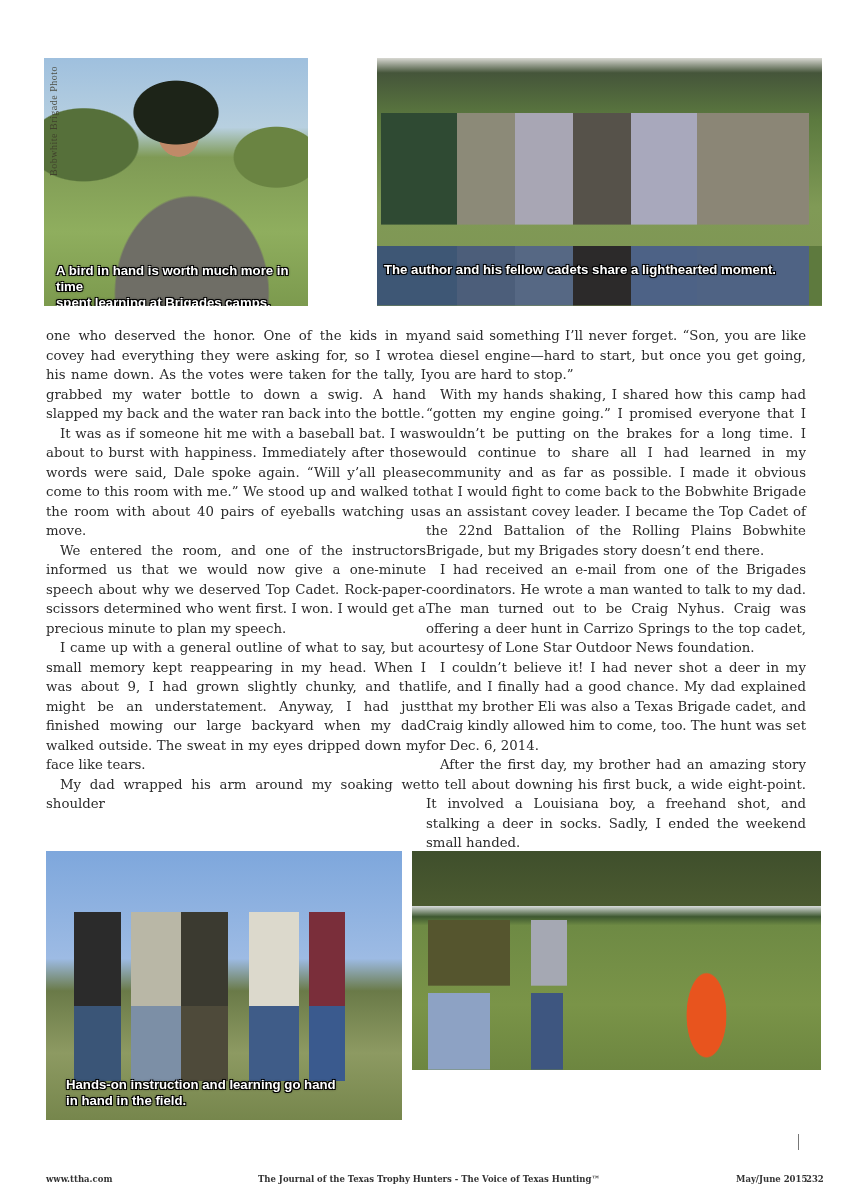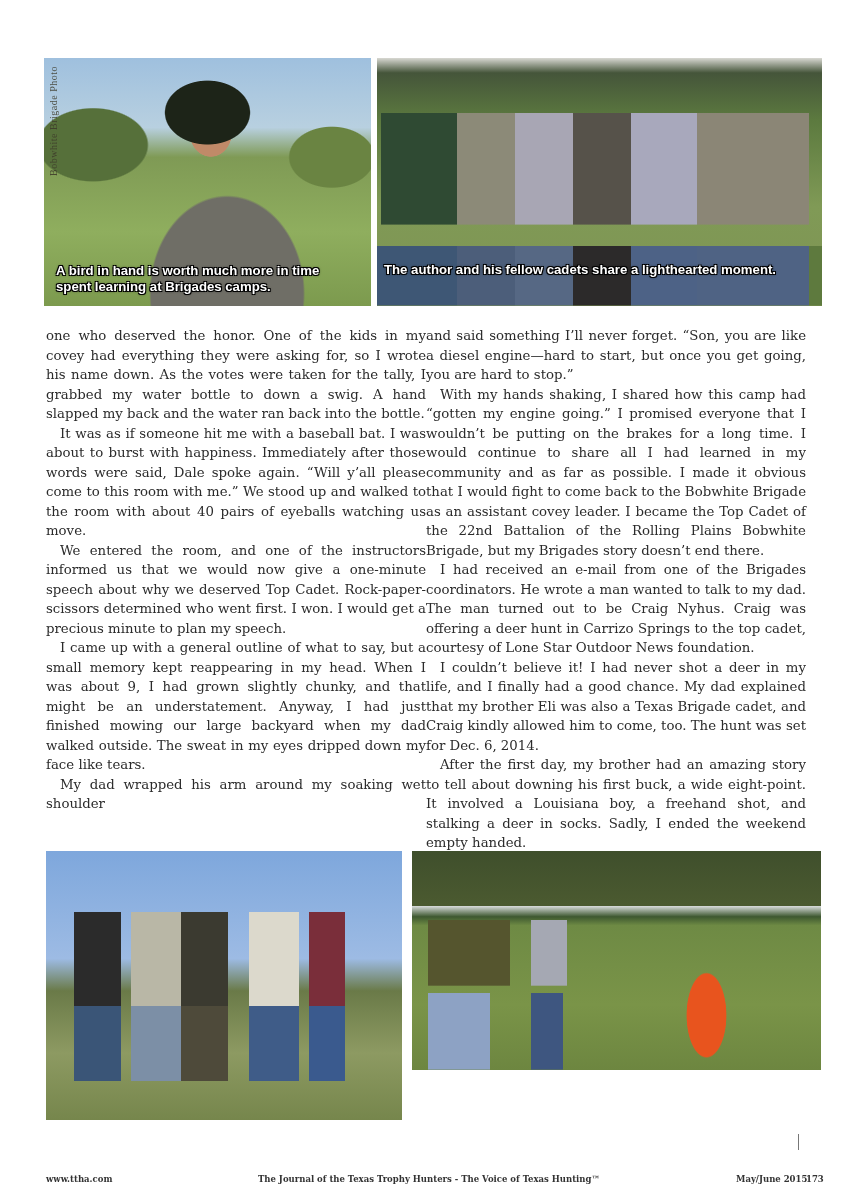--- a/index.html
+++ b/index.html
@@ -3,21 +3,21 @@
 <meta charset="utf-8">
 <style>
   html, body { margin: 0; padding: 0; background: #ffffff; }
   body { width: 866px; height: 1200px; position: relative; overflow: hidden; font-family: "DejaVu Serif", serif; color: #2b2b2b; }
   .photo { position: absolute; overflow: hidden; }
   .photo .scene { position: absolute; inset: 0; }
   .caption { position: absolute; color: #ffffff; font-family: "Liberation Sans", sans-serif; font-weight: bold; font-size: 13.2px; line-height: 16px; text-shadow: 1px 1px 0 #000, -1px 1px 0 #000, 1px -1px 0 #000, -1px -1px 0 #000, 0 0 3px #000; white-space: pre-line; }
   .credit { position: absolute; left: 4px; top: 8px; writing-mode: vertical-rl; transform: rotate(180deg); font-family: "Liberation Serif", serif; font-size: 10px; color: #3d3a2a; letter-spacing: 0.5px; opacity: 0.85; }
 
   
-  #p1 { left: 44px; top: 58px; width: 327px; height: 248px; }
+  #p1 { left: 44px; top: 58px; width: 264px; height: 248px; }
   #p1 .scene { background:
       radial-gradient(ellipse 60px 45px at 50% 22%, #1d2418 0 70%, transparent 72%),
       radial-gradient(ellipse 26px 30px at 51% 30%, #c08a68 0 80%, transparent 82%),
       radial-gradient(ellipse 95px 120px at 56% 95%, #6f6e66 0 80%, transparent 82%),
       radial-gradient(ellipse 90px 60px at 15% 35%, #56703a 0 60%, transparent 62%),
       radial-gradient(ellipse 70px 50px at 88% 40%, #6a8442 0 60%, transparent 62%),
       linear-gradient(180deg, #9fc0de 0%, #b8d0e0 28%, #7f9a55 40%, #8fae5e 70%, #7c9a4e 100%); }
   
   #p2 { left: 377px; top: 58px; width: 445px; height: 248px; }
   #p2 .scene { background:
@@ -72,31 +72,33 @@
   <p>We entered the room, and one of the instructors informed us that we would now give a one-minute speech about why we deserved Top Cadet. Rock-paper-scissors determined who went first. I won. I would get a precious minute to plan my speech.</p>
   <p>I came up with a general outline of what to say, but a small memory kept reappearing in my head. When I was about 9, I had grown slightly chunky, and that might be an understate­ment. Anyway, I had just finished mowing our large backyard when my dad walked outside. The sweat in my eyes dripped down my face like tears.</p>
   <p>My dad wrapped his arm around my soaking wet shoulder</p>
 </div>
 
 <div class="col" id="col-right">
   <p class="noindent">and said something I’ll never forget. “Son, you are like a diesel engine—hard to start, but once you get going, you are hard to stop.”</p>
   <p>With my hands shaking, I shared how this camp had “gotten my engine going.” I promised everyone that I wouldn’t be put­ting on the brakes for a long time. I would continue to share all I had learned in my community and as far as possible. I made it obvious that I would fight to come back to the Bobwhite Brigade as an assistant covey leader. I became the Top Cadet of the 22nd Battalion of the Rolling Plains Bobwhite Brigade, but my Brigades story doesn’t end there.</p>
   <p>I had received an e-mail from one of the Brigades coordi­nators. He wrote a man wanted to talk to my dad. The man turned out to be Craig Nyhus. Craig was offering a deer hunt in Carrizo Springs to the top cadet, courtesy of Lone Star Outdoor News foundation.</p>
   <p>I couldn’t believe it! I had never shot a deer in my life, and I finally had a good chance. My dad explained that my brother Eli was also a Texas Brigade cadet, and Craig kindly allowed him to come, too. The hunt was set for Dec. 6, 2014.</p>
-  <p>After the first day, my brother had an amazing story to tell about downing his first buck, a wide eight-point. It involved a Louisiana boy, a freehand shot, and stalking a deer in socks. Sadly, I ended the weekend empty handed.</p>
+  <p>After the first day, my brother had an amazing story to tell about downing his first buck, a wide eight-point. It involved a Louisiana boy, a freehand shot, and stalking a deer in socks. Sadly, I ended the weekend small handed.</p>
   <p>My dad let us skip school the next day to give me one more chance. It was a frigid morning as I waited with the rifle in my right hand. I couldn’t stop shivering. When a few deer came to the feeder, I was hopeful.</p>
   <p>Finally, a buck came in sight, but he was running. Craig had a puzzled look on his face, and so did my dad. All of a sudden,</p>
 </div>
 
 <div class="photo" id="p3">
   <div class="scene"></div>
+  <div class="caption" style="left:20px; top:226px;">Hands-on instruction and learning go hand
+in hand in the field.</div>
 </div>
 
 <div class="photo" id="p4">
   <div class="scene"></div>
   <div class="caption" style="left:121px; top:221px;">Target practice always makes perfect.</div>
 </div>
 
 <div class="footer" id="footer-url">www.ttha.com</div>
 <div class="footer" id="footer-title">The Journal of the Texas Trophy Hunters - The Voice of Texas Hunting™</div>
 <div class="footer" id="footer-issue">May/June 2015</div>
 <div class="footer-sep"></div>
-<div class="footer" id="footer-page">173</div>
+<div class="footer" id="footer-page">232</div>
 
 </body></html>

